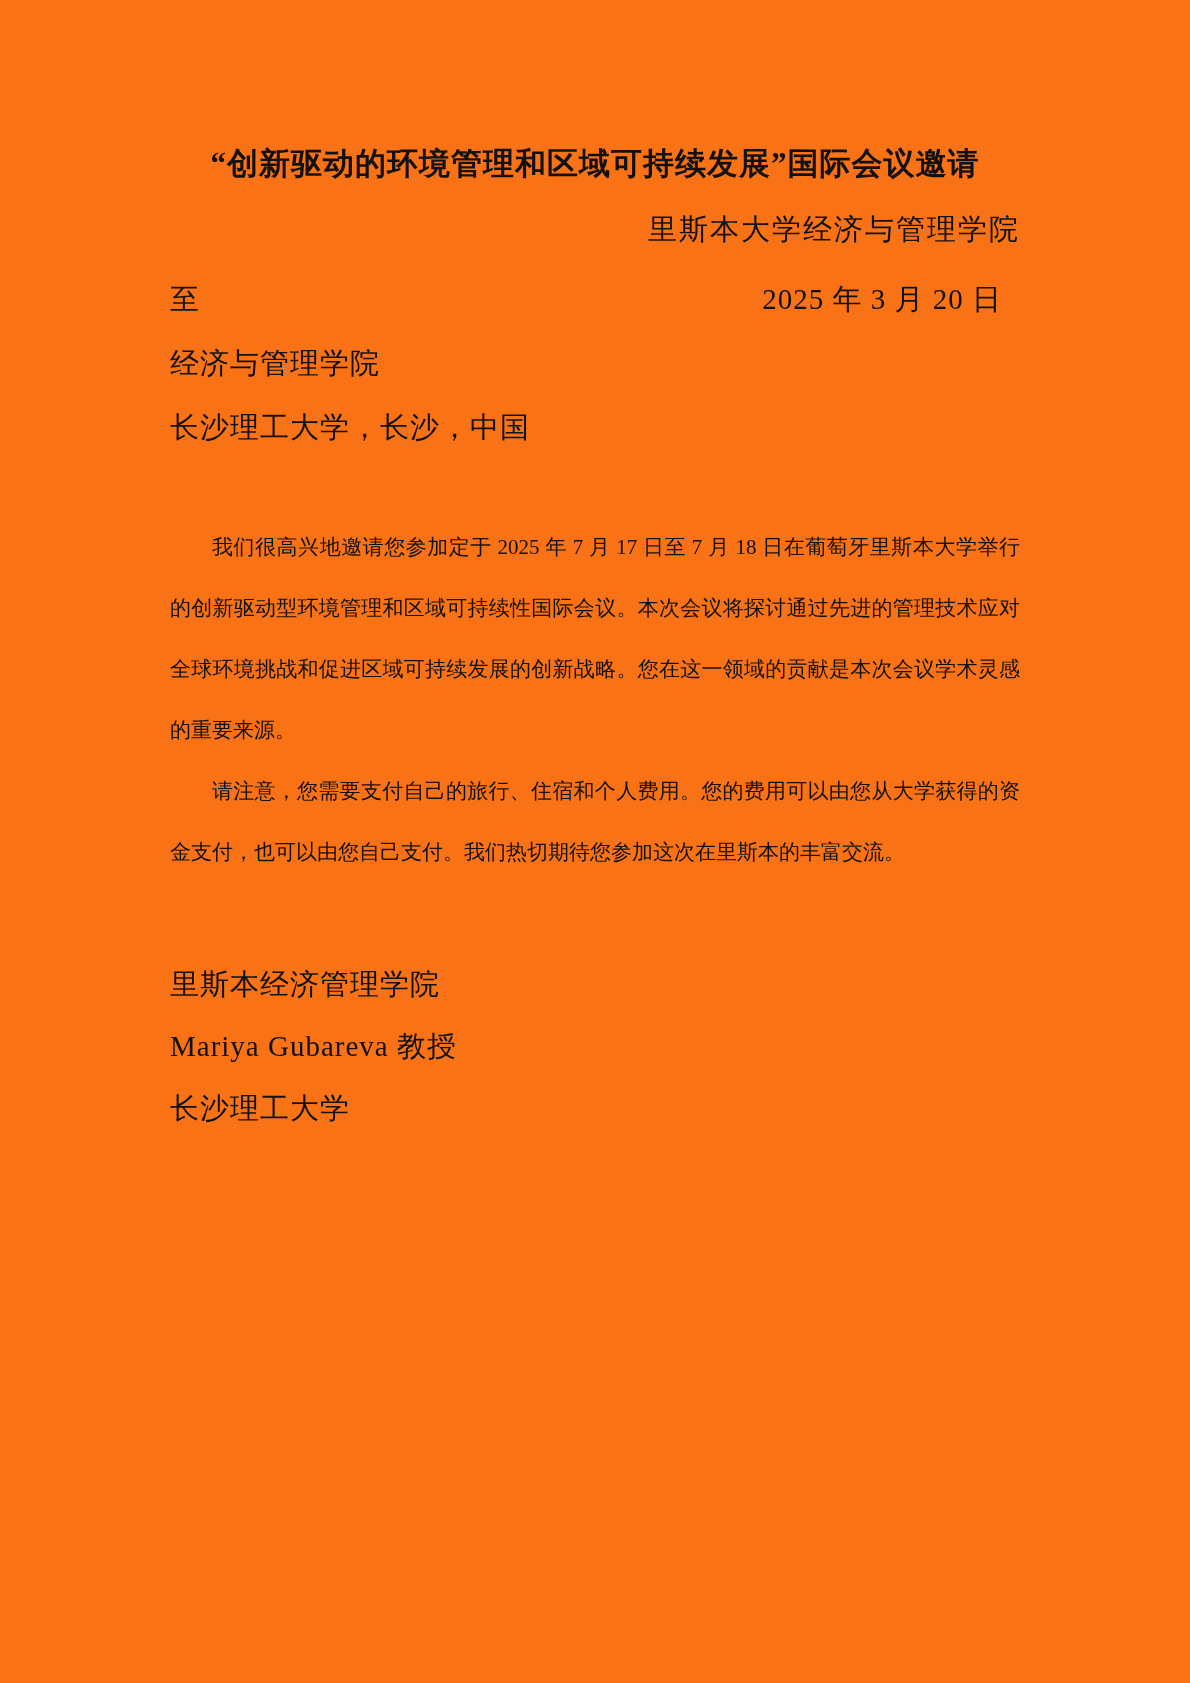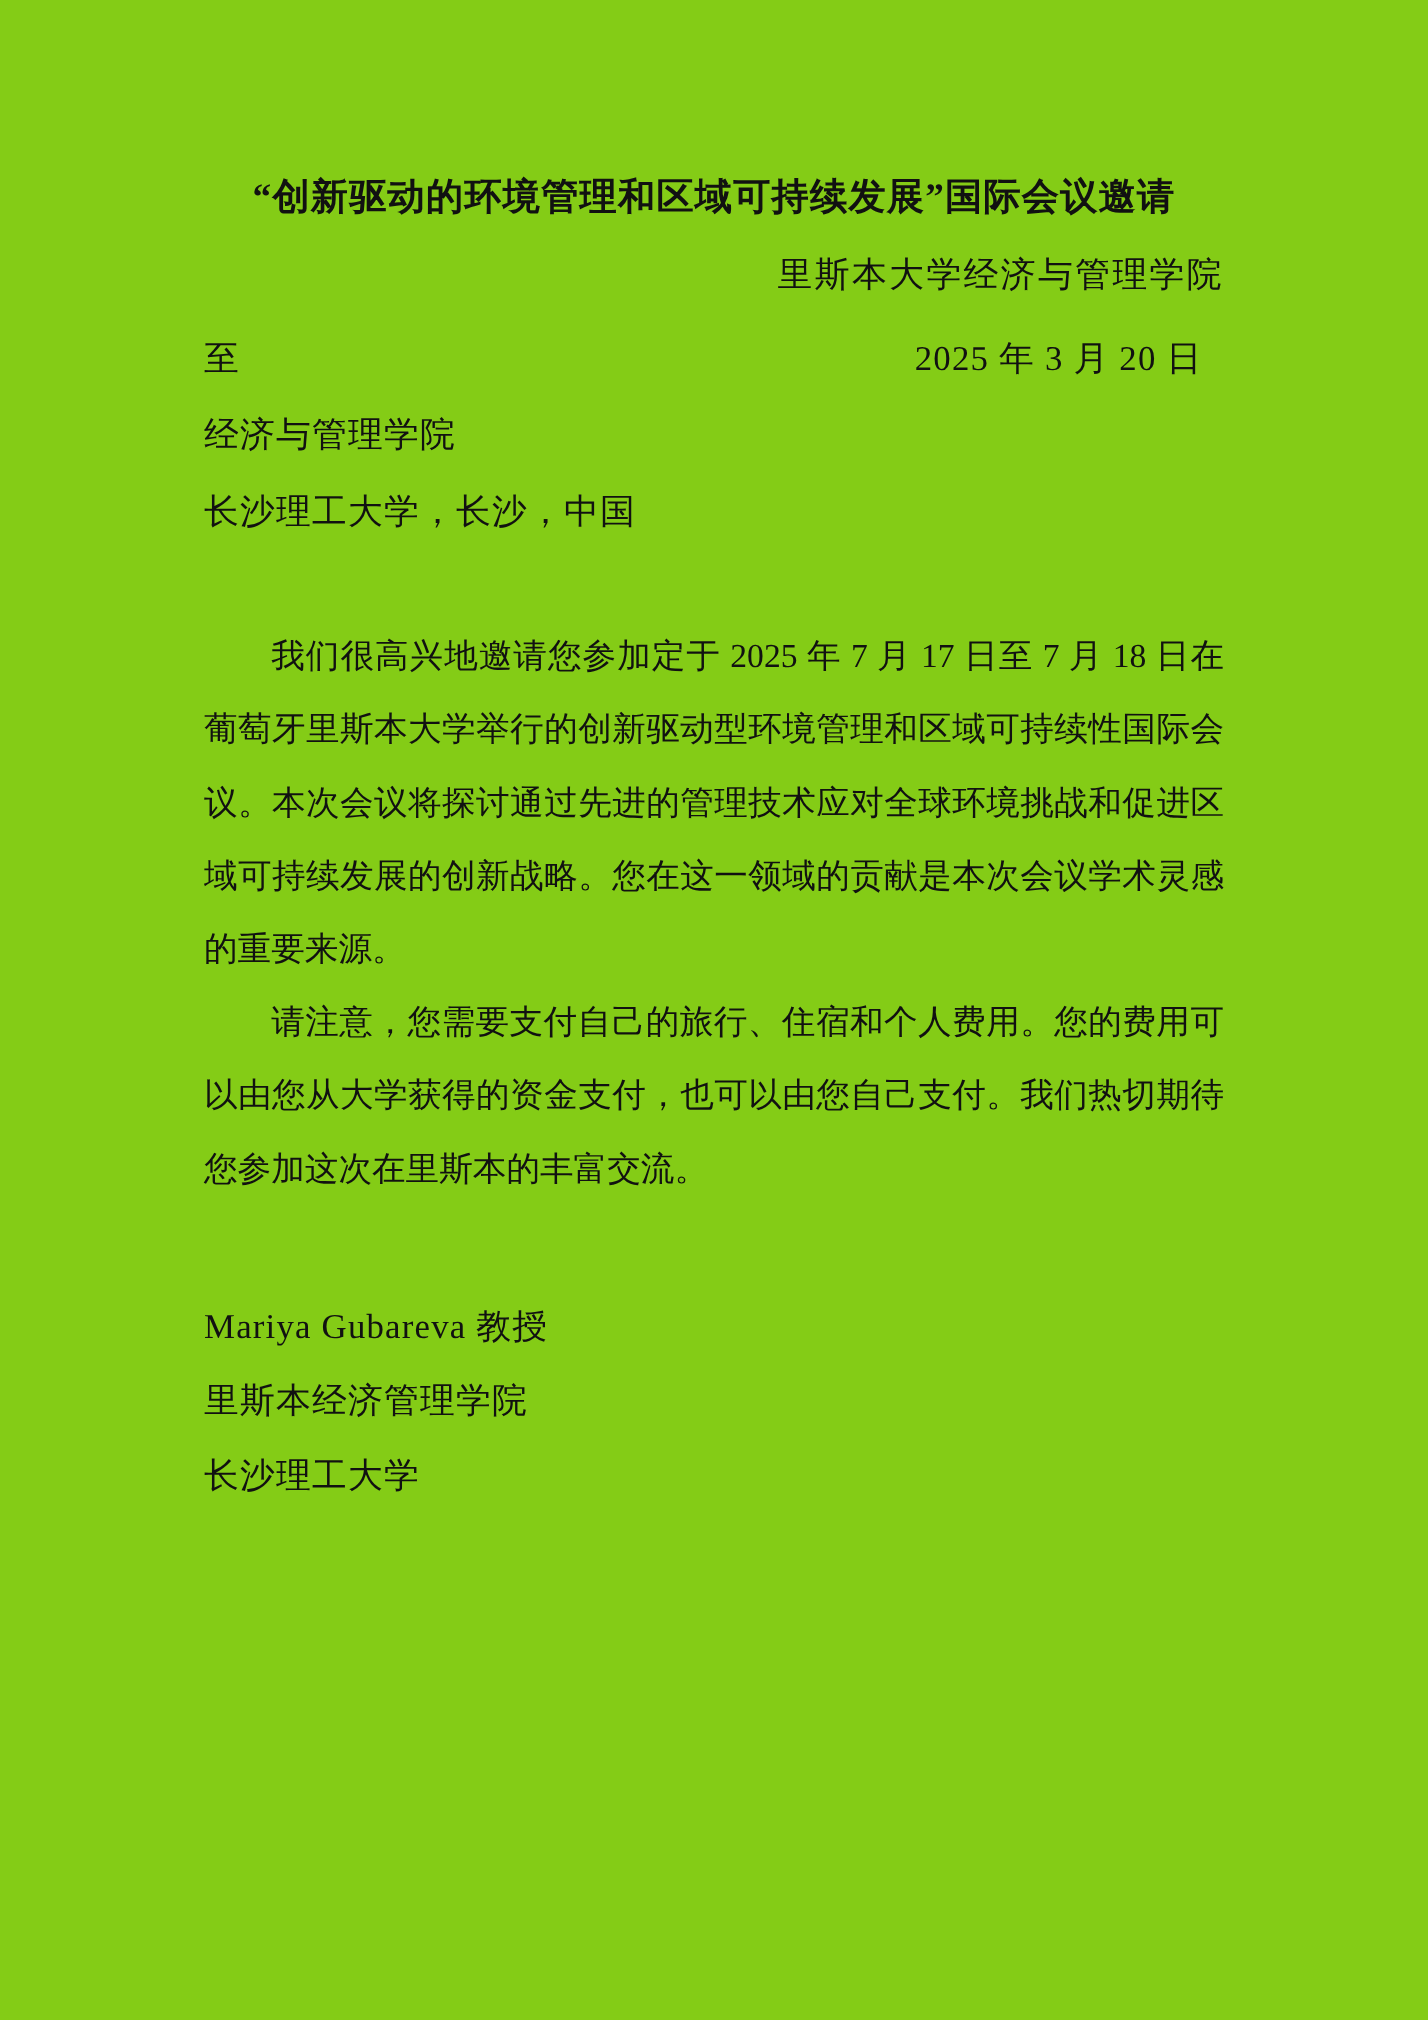--- a/index.html
+++ b/index.html
@@ -4,21 +4,21 @@
 <style>
   html, body {
     margin: 0;
     padding: 0;
     background: #ffffff;
   }
   .page {
     position: relative;
     width: 1190px;
     height: 1683px;
-    background: #84cc16;
+    background: #f97316;
     color: #111111;
     font-family: "Liberation Serif", "DejaVu Serif", serif;
     overflow: hidden;
     box-sizing: border-box;
     padding: 141px 170px 0 170px;
   }
   .title {
     font-size: 31px;
     line-height: 46px;
     font-weight: bold;
@@ -46,21 +46,21 @@
   }
   .date-row .date {
     padding-right: 18px;
     letter-spacing: 1px;
   }
   .recipient-line {
     letter-spacing: 1px;
   }
   .body-block {
     margin-top: 58px;
-    font-size: 28px;
+    font-size: 21px;
     line-height: 61px;
     text-align: justify;
     text-justify: inter-ideograph;
   }
   .body-block p {
     margin: 0;
     text-indent: 2em;
   }
   .signature-block {
     margin-top: 70px;
@@ -86,18 +86,18 @@
     <div class="recipient-line">经济与管理学院</div>
     <div class="recipient-line">长沙理工大学，长沙，中国</div>
   </div>
 
   <div class="body-block">
     <p>我们很高兴地邀请您参加定于 2025 年 7 月 17 日至 7 月 18 日在葡萄牙里斯本大学举行的创新驱动型环境管理和区域可持续性国际会议。本次会议将探讨通过先进的管理技术应对全球环境挑战和促进区域可持续发展的创新战略。您在这一领域的贡献是本次会议学术灵感的重要来源。</p>
     <p>请注意，您需要支付自己的旅行、住宿和个人费用。您的费用可以由您从大学获得的资金支付，也可以由您自己支付。我们热切期待您参加这次在里斯本的丰富交流。</p>
   </div>
 
   <div class="signature-block">
+    <div>里斯本经济管理学院</div>
     <div>Mariya Gubareva 教授</div>
-    <div>里斯本经济管理学院</div>
     <div>长沙理工大学</div>
   </div>
 
 </div>
 
 </body></html>

